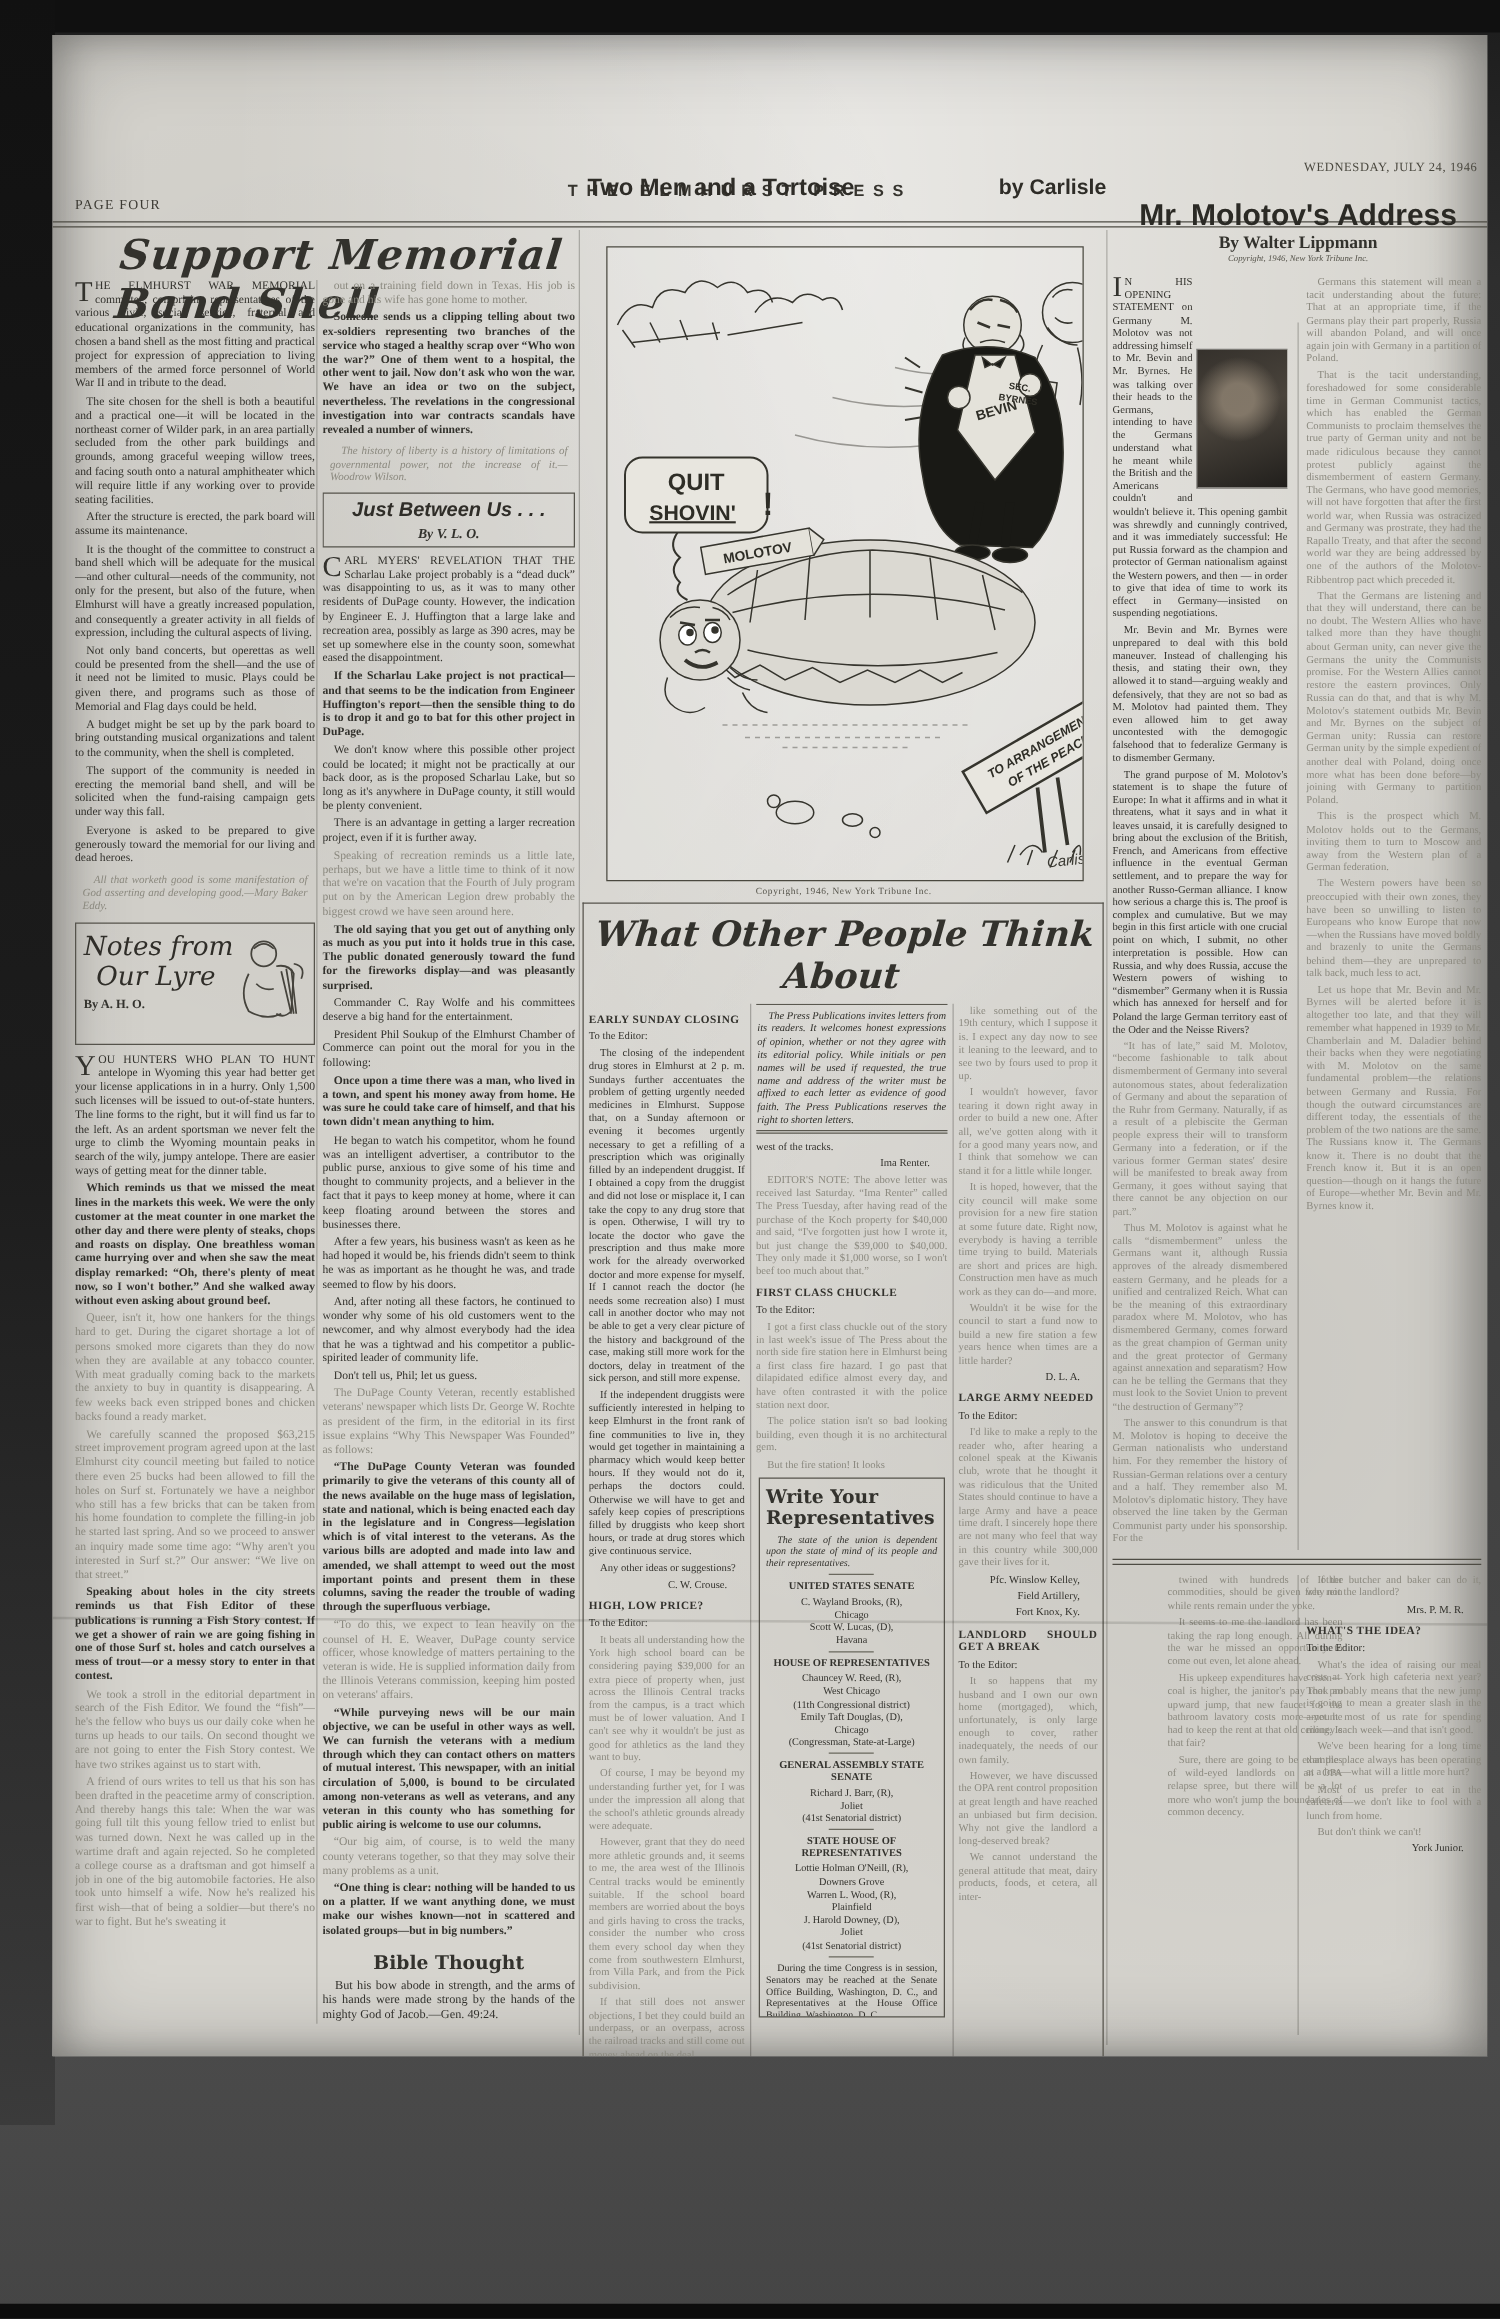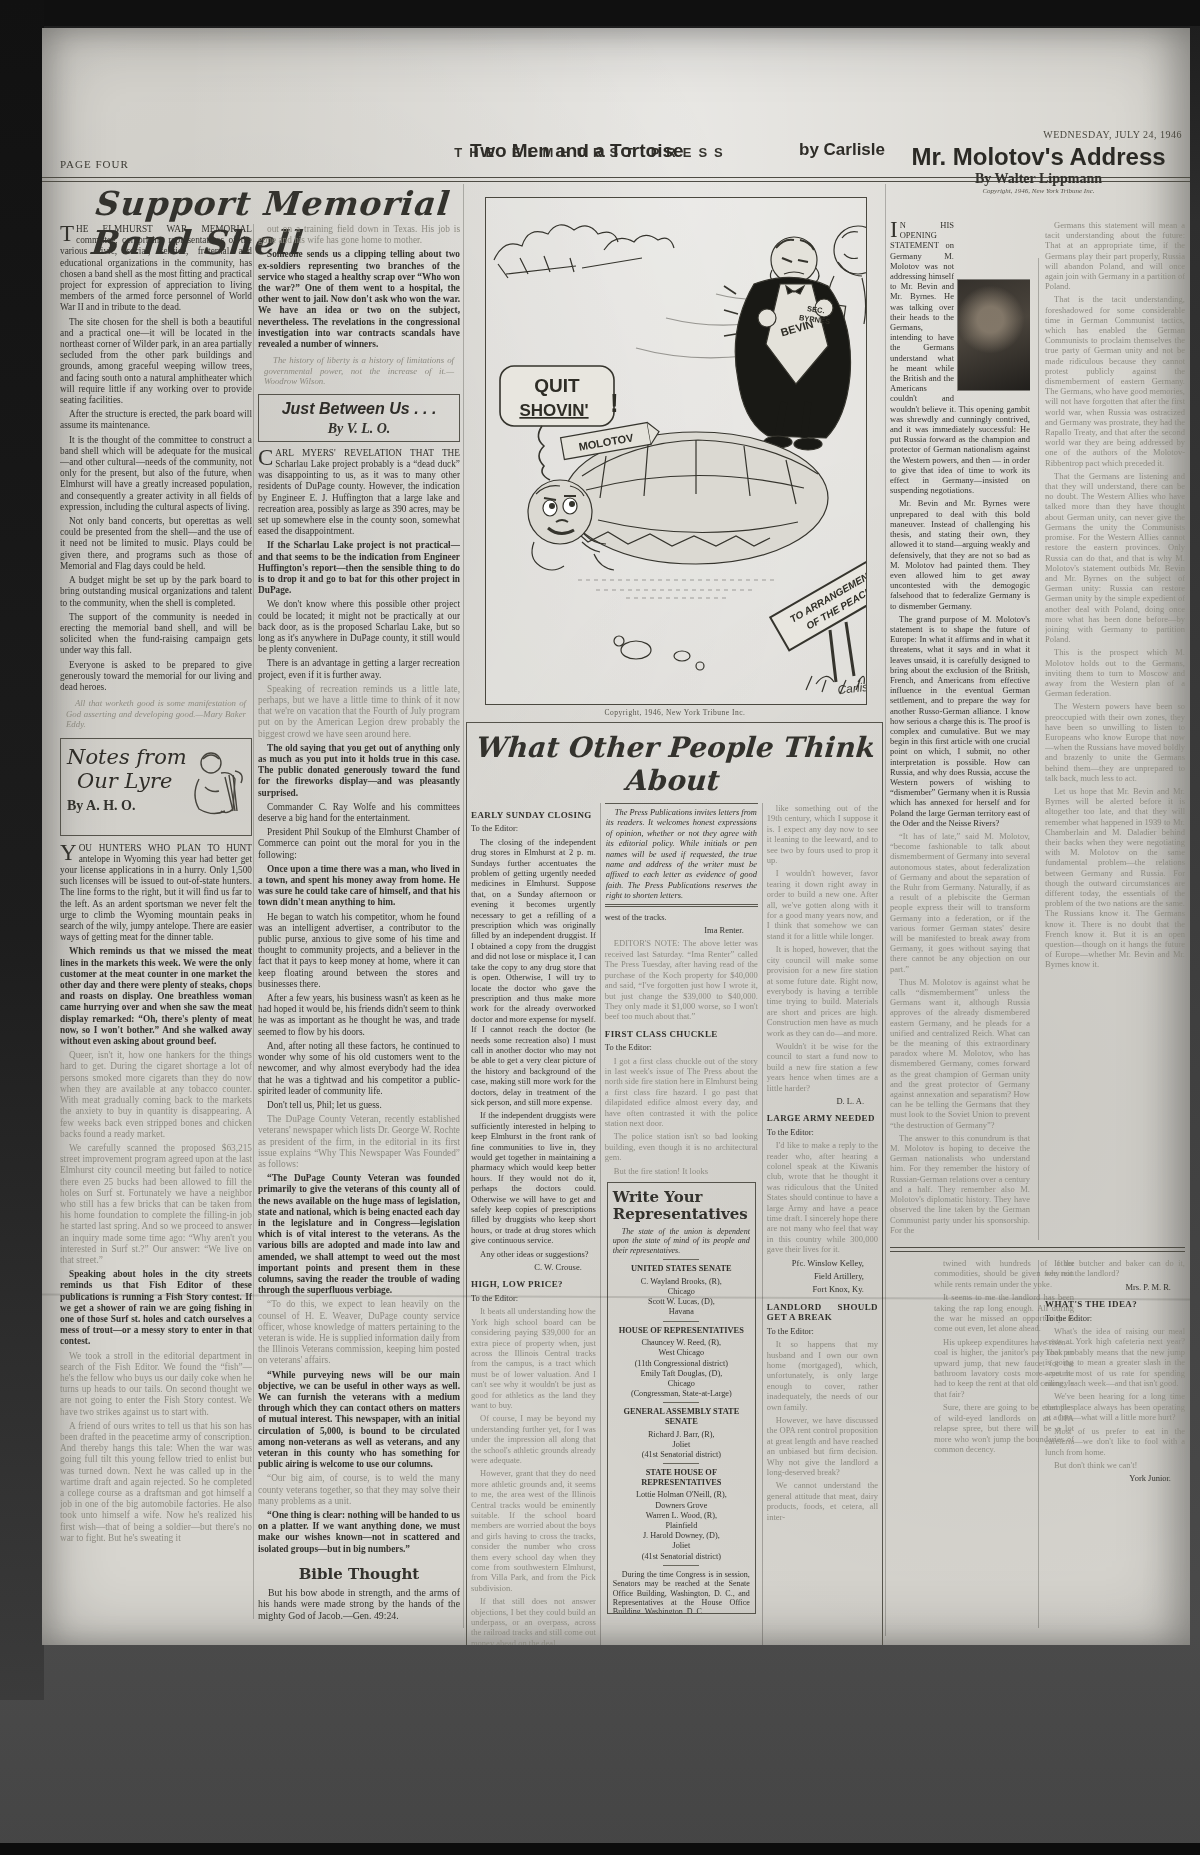--- a/index.html
+++ b/index.html
@@ -27,21 +27,21 @@
   .mast-page{font-size:11px;letter-spacing:1px;color:#3c3a33;}
   .mast-paper{font-family:"Liberation Sans",sans-serif;font-size:13px;letter-spacing:7px;font-weight:bold;color:#36342e;}
   .mast-date{font-size:10px;letter-spacing:.5px;color:#4a483f;}
 
   
   .script-head{font-family:"DejaVu Serif",serif;font-style:italic;font-weight:bold;}
   .ed-head{font-size:33px;letter-spacing:1px;transform:skewX(-6deg);}
   .letters-head{font-size:28px;text-align:center;transform:skewX(-5deg);}
   .cart-title{font-family:"Liberation Sans",sans-serif;font-weight:bold;font-size:19px;color:#2e2c27;}
   .cart-by{font-family:"Liberation Sans",sans-serif;font-weight:bold;font-size:17px;color:#2e2c27;}
-  .lip-head{font-family:"Liberation Sans",sans-serif;font-weight:bold;font-size:24px;text-align:center;color:#2b2a25;}
+  .lip-head{font-family:"Liberation Sans",sans-serif;font-weight:bold;font-size:24px;text-align:center;color:#2b2a25;margin-top:16px;}
   .lip-by{font-family:"Liberation Serif",serif;font-weight:bold;font-size:14px;text-align:center;}
   .lip-cr{font-size:7px;font-style:italic;text-align:center;color:#55534a;}
   .copyline{font-size:7.5px;text-align:center;color:#55534a;letter-spacing:.5px;}
 
   
   .lb p{margin:0 0 3px 0;text-align:justify;text-indent:9px;}
   .ed .lb p{font-size:9.3px;line-height:11.2px;}
   .sm .lb p{font-size:8.5px;line-height:10.4px;}
   .lip .lb p{font-size:8.5px;line-height:10.2px;}
   .lb p.dc{text-indent:0;}
@@ -56,24 +56,24 @@
   .lb p.notice{font-style:italic;border-top:1px solid #5a584f;border-bottom:3px double #5a584f;
                padding:4px 1px 2px 1px;margin-bottom:5px;font-size:8.4px;}
   .lb p.rule{border-top:1px solid #6a685e;width:36px;height:0;margin:4px auto;text-indent:0;}
   .lb p.grp{font-weight:bold;text-align:center;text-indent:0;font-size:8.4px;line-height:9.6px;}
   .lb p.ln{text-align:center;text-indent:0;font-size:8.2px;line-height:9.2px;margin-bottom:1px;}
   .lb p.note{font-size:8px;line-height:9.4px;}
 
   
   .jbu-box{border:1px solid #55534b;padding:5px 4px 4px;margin:7px 0 6px;text-align:center;font-style:italic;}
   .jbu-title{font-family:"Liberation Sans",sans-serif;font-weight:bold;font-size:16px;color:#2f2d28;}
-  .jbu-by{font-weight:bold;font-size:14px;margin-top:3px;}
+  .jbu-by{font-weight:bold;font-size:11px;margin-top:3px;}
   .lyre-box{border:1px solid #55534b;padding:6px 6px 4px;margin:8px 0 7px;position:relative;height:86px;}
   .lyre-title{font-family:"DejaVu Serif",serif;font-style:italic;font-size:21px;line-height:24px;color:#2f2d28;}
-  .lyre-by{font-weight:bold;font-size:14px;margin-top:5px;}
+  .lyre-by{font-weight:bold;font-size:10px;margin-top:5px;}
   .reps-box{border:1px solid #55534b;margin:6px 2px 0;padding:6px 5px;height:418px;overflow:hidden;}
   .reps-title{font-family:"DejaVu Serif",serif;font-weight:bold;font-size:15px;line-height:17px;margin-bottom:4px;}
   .bible-head{font-family:"DejaVu Serif",serif;font-weight:bold;font-size:15px;text-align:center;margin:10px 0 4px;}
   .bible-verse{font-size:9.8px;line-height:11.5px;text-align:justify;text-indent:10px;}
 
   .letters-box{border:1px solid #55534b;border-bottom:none;}
   .lcols{display:flex;}
   .lcol{overflow:hidden;}
   .lcol+.lcol{border-left:1px solid rgba(40,38,32,.3);}
 

